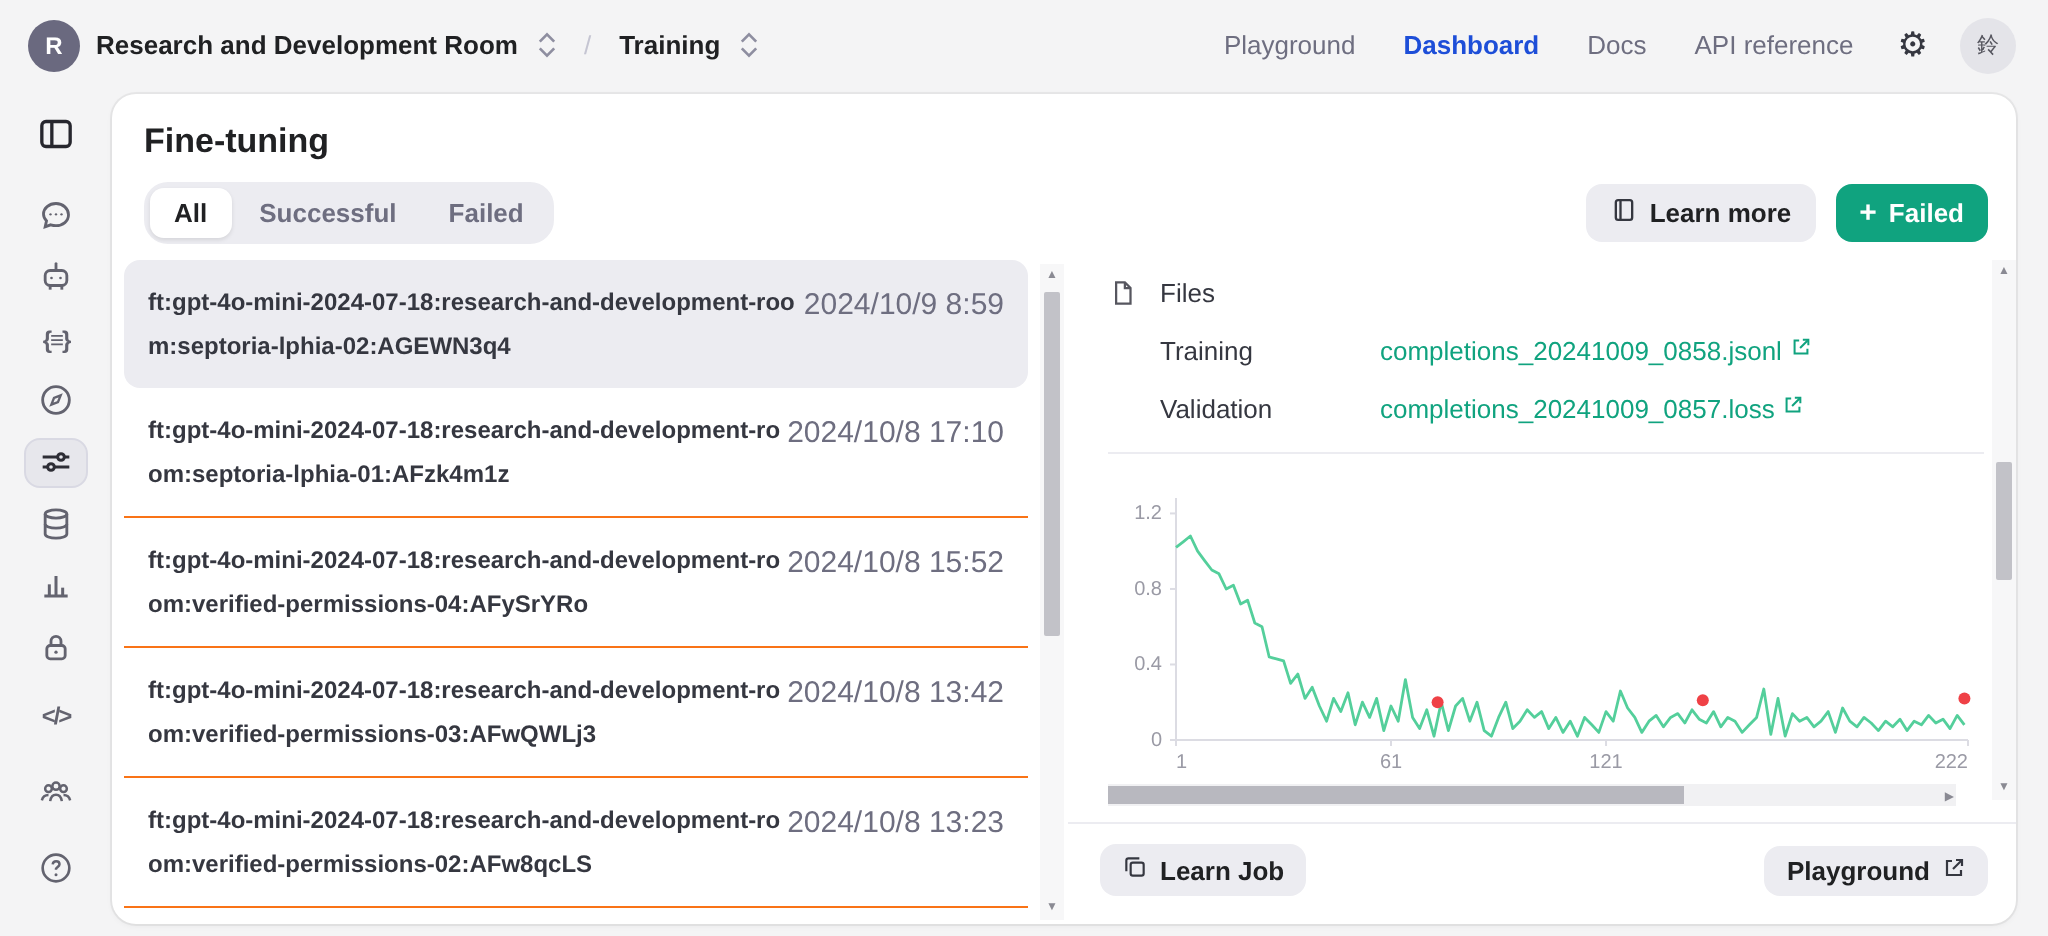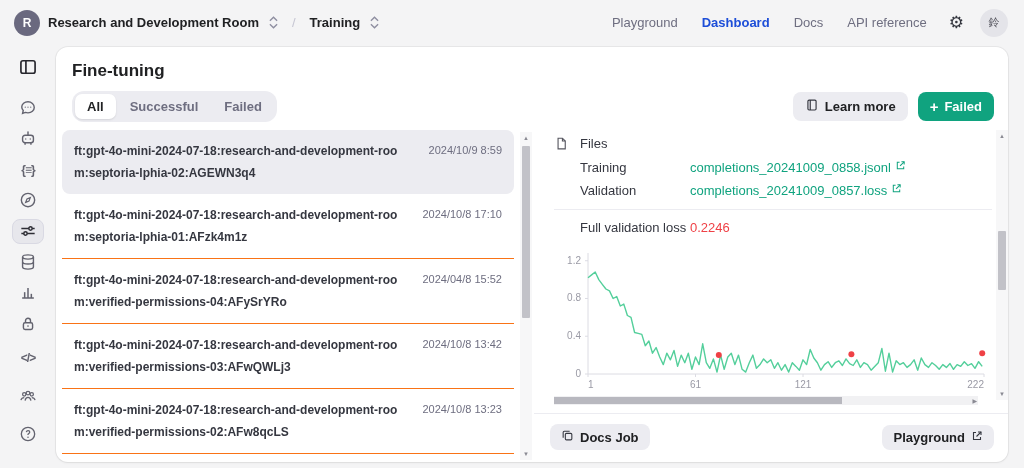--- a/index.html
+++ b/index.html
@@ -44,21 +44,21 @@
   .btn-green { background:#10a37f; color:#fff; }
 
   
   .content { flex:1; display:flex; margin-top:8px; min-height:0; }
   .job-list-wrap { width:478px; position:relative; overflow:hidden; padding-left:6px; }
   .job-list { width:452px; }
   .job-item { display:flex; align-items:flex-start; padding:10px 12px; cursor:pointer; }
   .job-item.divided { border-top:1px solid #f97316; }
   .job-item.selected { background:#ececf1; border-radius:8px; border-top:none; }
   .job-name { font-size:12px; font-weight:600; color:#353740; line-height:22px; width:330px; word-break:break-all; }
-  .job-date { margin-left:auto; font-size:11px; color:#6e6e80; white-space:nowrap; padding-top:4px; }
+  .job-date { margin-left:auto; font-size:15px; color:#6e6e80; white-space:nowrap; padding-top:4px; }
 
   
   .vscroll { position:absolute; width:12px; background:#f7f7f8; display:flex; flex-direction:column; align-items:center; }
   .vscroll .arr { font-size:6px; color:#8a8a93; height:12px; display:flex; align-items:center; justify-content:center; cursor:pointer; }
   .vscroll .track { flex:1; width:100%; position:relative; }
   .vscroll .thumb { position:absolute; left:2px; right:2px; background:#c2c2c8; border-radius:1px; cursor:pointer; }
   .list-vscroll { right:2px; top:2px; bottom:2px; }
   .detail-vscroll { right:0; top:0; bottom:62px; }
 
   
@@ -234,21 +234,21 @@
           <div class="job-item selected">
             <div class="job-name">ft:gpt-4o-mini-2024-07-18:research-and-development-room:septoria-lphia-02:AGEWN3q4</div>
             <div class="job-date">2024/10/9 8:59</div>
           </div>
           <div class="job-item">
             <div class="job-name">ft:gpt-4o-mini-2024-07-18:research-and-development-room:septoria-lphia-01:AFzk4m1z</div>
             <div class="job-date">2024/10/8 17:10</div>
           </div>
           <div class="job-item divided">
             <div class="job-name">ft:gpt-4o-mini-2024-07-18:research-and-development-room:verified-permissions-04:AFySrYRo</div>
-            <div class="job-date">2024/04/8 15:52</div>
+            <div class="job-date">2024/10/8 15:52</div>
           </div>
           <div class="job-item divided">
             <div class="job-name">ft:gpt-4o-mini-2024-07-18:research-and-development-room:verified-permissions-03:AFwQWLj3</div>
             <div class="job-date">2024/10/8 13:42</div>
           </div>
           <div class="job-item divided">
             <div class="job-name">ft:gpt-4o-mini-2024-07-18:research-and-development-room:verified-permissions-02:AFw8qcLS</div>
             <div class="job-date">2024/10/8 13:23</div>
           </div>
           <div class="job-item divided"></div>
@@ -292,25 +292,20 @@
               <svg width="11" height="11" viewBox="0 0 24 24" fill="none" stroke="#10a37f" stroke-width="2.2">
                 <path d="M10 5H5v14h14v-5"></path>
                 <path d="M14 4h6v6"></path>
                 <path d="M20 4l-9 9"></path>
               </svg>
             </a></span>
       </div>
 
       <div class="ddivider"></div>
 
-      <div class="drow" style="height:26px;">
-        <span class="dicon"></span>
-        <span class="dlabel">Full validation loss</span>
-        <span class="dvalue val-red">0.2246</span>
-      </div>
 
       <div class="chart-wrap" id="chart">
           <svg width="438" height="146">
             <line x1="34" y1="5" x2="34" y2="126" stroke="#dcdce3" stroke-width="1"></line>
             <line x1="34" y1="126" x2="430" y2="126" stroke="#dcdce3" stroke-width="1"></line>
             <text x="27" y="129" text-anchor="end" font-size="10" fill="#9a9aa5" font-family="Liberation Sans, sans-serif">0</text>
             <line x1="31" y1="126" x2="34" y2="126" stroke="#dcdce3" stroke-width="1"></line>
             <text x="27" y="91.24" text-anchor="end" font-size="10" fill="#9a9aa5" font-family="Liberation Sans, sans-serif">0.4</text>
             <line x1="31" y1="88.24" x2="34" y2="88.24" stroke="#dcdce3" stroke-width="1"></line>
             <text x="27" y="53.48" text-anchor="end" font-size="10" fill="#9a9aa5" font-family="Liberation Sans, sans-serif">0.8</text>
@@ -344,21 +339,21 @@
           </div>
         <div class="arr">▼</div>
       </div>
 
       <div class="detail-footer">
         <button class="btn btn-gray">
           <span><svg width="13" height="13" viewBox="0 0 24 24" fill="none" stroke="#353740" stroke-width="2">
                 <rect x="8" y="8" width="12" height="12" rx="2"></rect>
                 <path d="M16 4H6a2 2 0 00-2 2v10"></path>
               </svg></span>
-          <span>Docs Job</span>
+          <span>Learn Job</span>
         </button>
         <div class="footer-spacer"></div>
         <button class="btn btn-gray">
           <span>Playground</span>
           <span><svg width="12" height="12" viewBox="0 0 24 24" fill="none" stroke="#353740" stroke-width="2.2">
                 <path d="M10 5H5v14h14v-5"></path>
                 <path d="M14 4h6v6"></path>
                 <path d="M20 4l-9 9"></path>
               </svg></span>
         </button>

